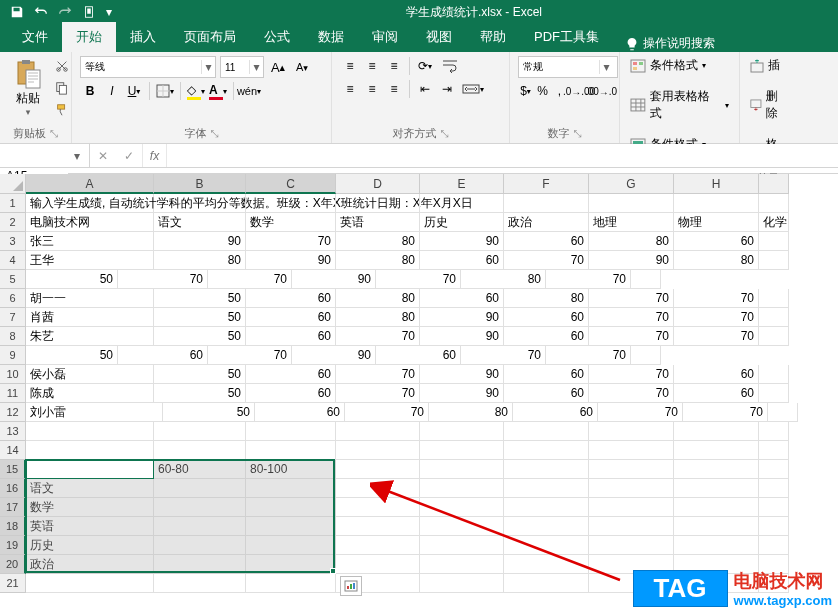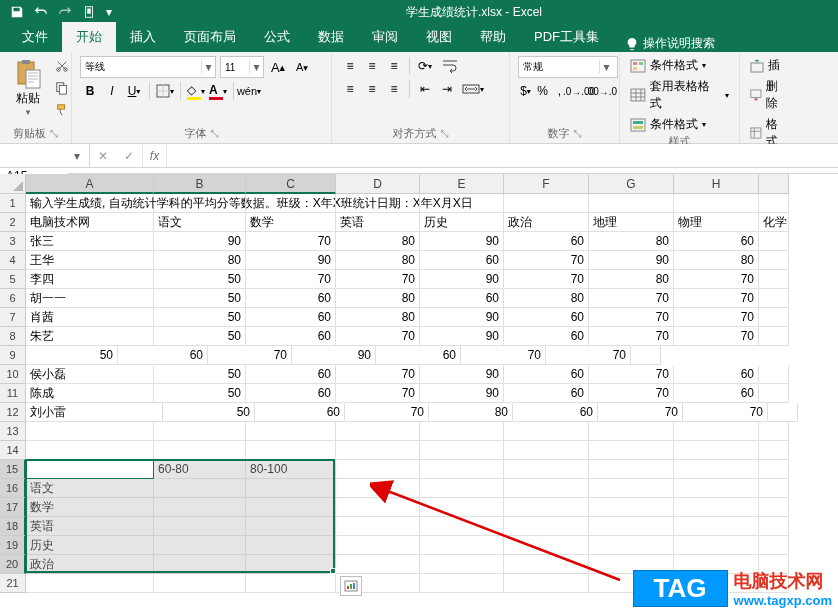--- a/index.html
+++ b/index.html
@@ -24,21 +24,21 @@
 .ribbon-group-label .launcher { font-size: 10px; color: #888; cursor: pointer; }
 .rg-body { display: flex; align-items: flex-start; gap: 4px; }
 .big-btn { display: flex; flex-direction: column; align-items: center; padding: 2px 4px; cursor: pointer; }
 .big-btn .icon { width: 32px; height: 32px; display: flex; align-items: center; justify-content: center; }
 .mini-col { display: flex; flex-direction: column; gap: 2px; }
 .mini-btn { width: 20px; height: 20px; display: flex; align-items: center; justify-content: center; cursor: pointer; border: 1px solid transparent; }
 .combo { display: flex; border: 1px solid #c8c8c8; background: #fff; height: 22px; align-items: center; }
 .combo input { border: none; outline: none; font-size: 10px; padding: 0 4px; }
 .combo .dd { width: 14px; text-align: center; color: #666; cursor: pointer; border-left: 1px solid #e0e0e0; }
 .row2 { display: flex; gap: 2px; margin-top: 3px; align-items: center; }
-.styles-list { display: flex; flex-direction: column; gap: 2px; }
+.styles-list { display: flex; flex-direction: column; gap: 12px; }
 .style-item { display: flex; align-items: center; gap: 4px; font-size: 12px; cursor: pointer; padding: 1px 2px; }
 
 
 .formula-bar { height: 24px; border-bottom: 1px solid #d4d4d4; display: flex; align-items: stretch; background: #fff; }
 .name-box { width: 90px; border-right: 1px solid #d4d4d4; display: flex; align-items: center; }
 .name-box input { border: none; outline: none; width: 68px; padding-left: 6px; font-size: 12px; margin-top: 40px; }
 .name-box .dd { width: 18px; text-align: center; color: #666; cursor: pointer; }
 .fb-btns { display: flex; align-items: center; border-right: 1px solid #e8e8e8; }
 .fb-btn { width: 26px; text-align: center; color: #9a9a9a; cursor: pointer; }
 .fx-label { width: 24px; text-align: center; font-style: italic; color: #777; border-right: 1px solid #e8e8e8; display: flex; align-items: center; justify-content: center; }
@@ -439,21 +439,20 @@
             <div class="cell num" style="width: 92px;">80</div>
             <div class="cell num" style="width: 90px;">90</div>
             <div class="cell num" style="width: 84px;">80</div>
             <div class="cell num" style="width: 84px;">60</div>
             <div class="cell num" style="width: 85px;">70</div>
             <div class="cell num" style="width: 85px;">90</div>
             <div class="cell num" style="width: 85px;">80</div>
             <div class="cell" style="width: 30px;"></div>
           </div>
           <div class="cell-row">
-            <div class="cell" style="width: 128px;">李四</div>
             <div class="cell num" style="width: 92px;">50</div>
             <div class="cell num" style="width: 90px;">70</div>
             <div class="cell num" style="width: 84px;">70</div>
             <div class="cell num" style="width: 84px;">90</div>
             <div class="cell num" style="width: 85px;">70</div>
             <div class="cell num" style="width: 85px;">80</div>
             <div class="cell num" style="width: 85px;">70</div>
             <div class="cell" style="width: 30px;"></div>
           </div>
           <div class="cell-row">

